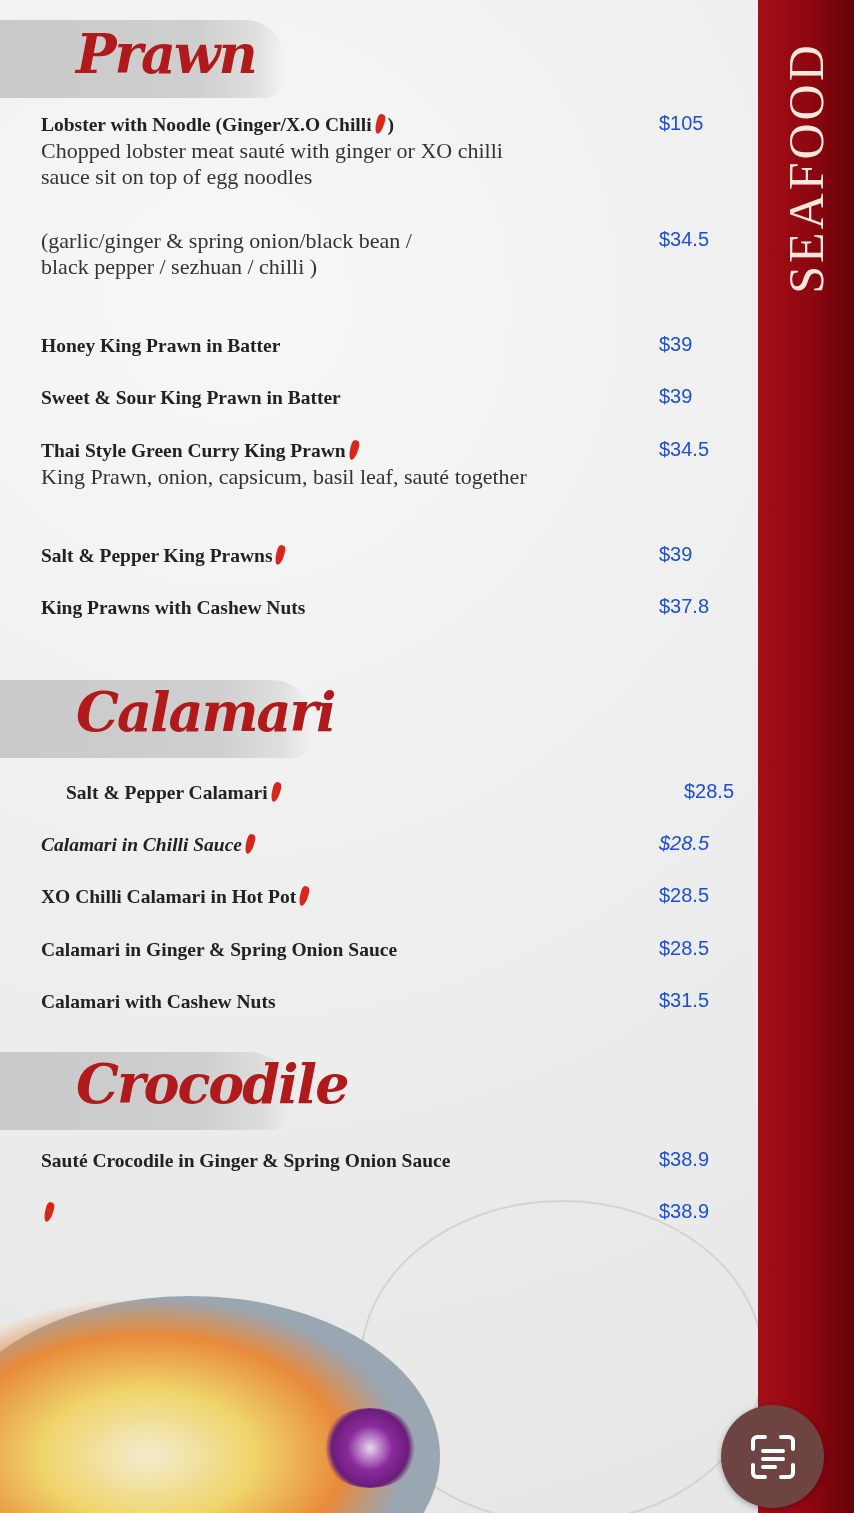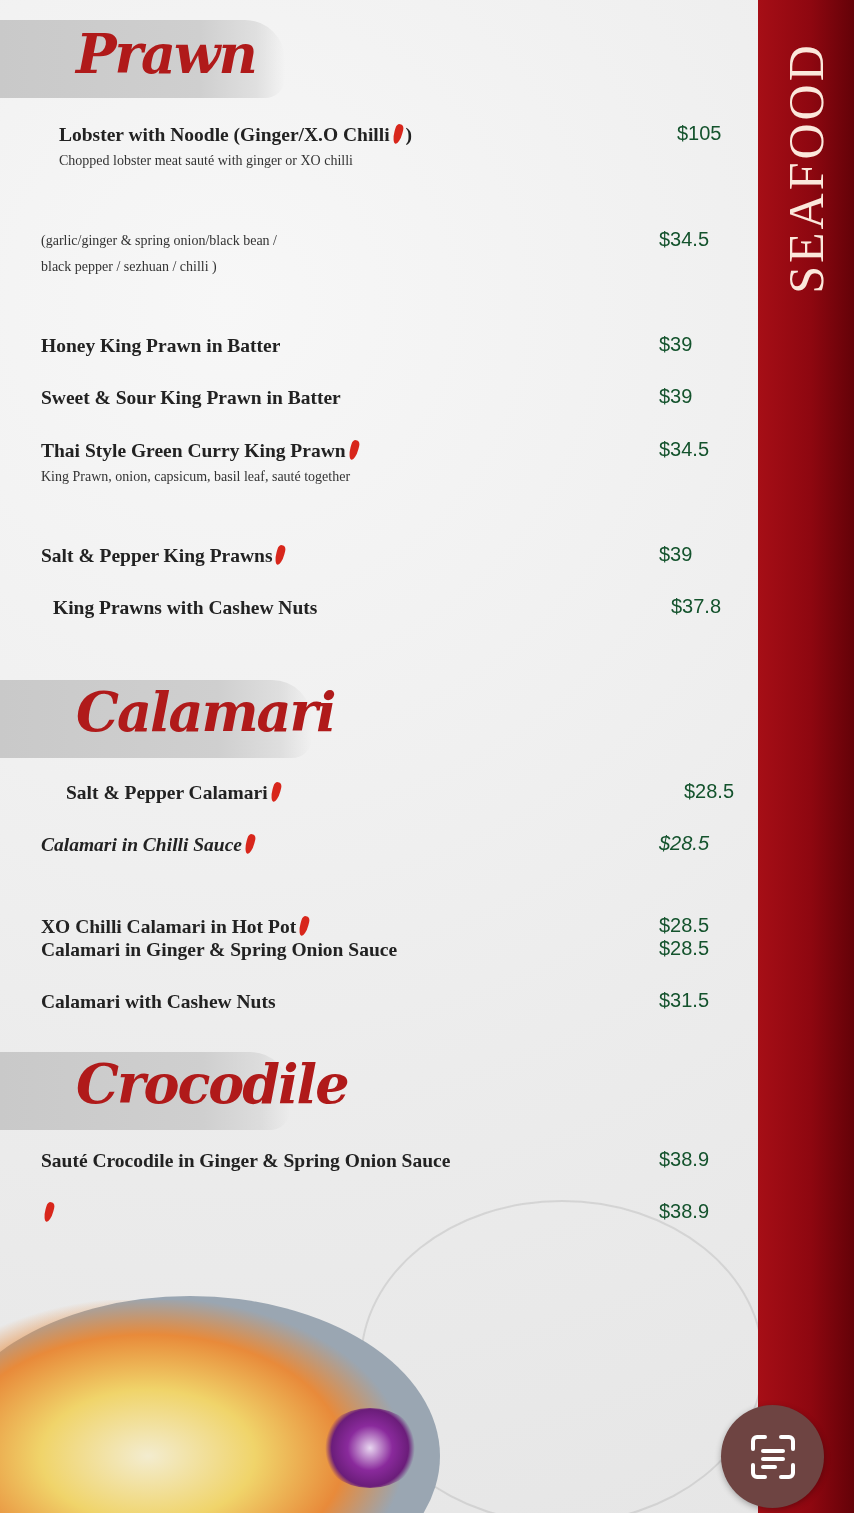--- a/index.html
+++ b/index.html
@@ -4,43 +4,44 @@
 <style>
 html,body{margin:0;padding:0;}
 body{width:854px;height:1513px;overflow:hidden;position:relative;background:#efefef;font-family:"DejaVu Serif","Liberation Serif",serif;}
 .paper{position:absolute;left:0;top:0;width:758px;height:1513px;background:radial-gradient(circle at 30% 20%,#f7f7f7 0%,#ececec 60%,#e6e6e6 100%);}
 .band{position:absolute;left:758px;top:0;width:96px;height:1513px;background:linear-gradient(90deg,#a60e16 0%,#8e0710 55%,#640208 100%);}
 .band-title{position:absolute;left:806px;top:168px;transform:translate(-50%,-50%) rotate(-90deg);color:#fbe8dc;font-family:"Liberation Serif",serif;font-size:50px;letter-spacing:3px;white-space:nowrap;}
 .brush{position:absolute;left:0;height:78px;background:linear-gradient(90deg,#c9c9c9 0%,#cfcfcf 70%,rgba(210,210,210,0.6) 90%,rgba(220,220,220,0) 100%);border-radius:0 40px 20px 0;}
 .heading{position:absolute;left:36px;color:#b01a1a;font-family:"DejaVu Serif",serif;font-style:italic;font-weight:bold;font-size:54px;letter-spacing:-2px;margin-left:40px;}
 .item{position:absolute;left:41px;width:700px;}
 .name{font-weight:bold;font-size:19.5px;color:#222;line-height:26px;font-family:"Liberation Serif",serif;}
-.desc{font-size:14px;color:#333;line-height:26px;font-family:"Liberation Serif",serif;}
-.price{position:absolute;left:618px;top:0;font-family:"Liberation Sans",sans-serif;font-size:20px;color:#14532d;}
+.desc{font-size:22px;color:#333;line-height:26px;font-family:"Liberation Serif",serif;}
+.price{position:absolute;left:618px;top:0;font-family:"Liberation Sans",sans-serif;font-size:20px;color:#1d4ed8;}
 .chili{display:inline-block;width:8px;height:20px;background:#d8261b;border-radius:50% 50% 60% 60%/30% 30% 70% 70%;transform:rotate(15deg);margin:0 4px;vertical-align:-3px;}
 .plate{position:absolute;left:-60px;top:1296px;width:500px;height:320px;border-radius:50%;background:#9aa6b2;}
 .food{position:absolute;left:-20px;top:1300px;width:420px;height:260px;background:radial-gradient(ellipse at 40% 60%,#f3eccf 0%,#f0d46a 30%,#e88a3a 55%,rgba(220,120,60,0) 72%);}
 .orchid{position:absolute;left:320px;top:1408px;width:100px;height:80px;border-radius:50%;background:radial-gradient(circle,#e8d6f0 0%,#8a2a9c 35%,#6b1d7a 60%,rgba(0,0,0,0) 70%);}
 .flower{position:absolute;left:360px;top:1200px;width:400px;height:320px;border:2px solid rgba(180,180,180,0.4);border-radius:50%;}
 .fab{position:absolute;left:721px;top:1405px;width:103px;height:103px;border-radius:50%;background:#6e4442;display:flex;align-items:center;justify-content:center;box-shadow:0 2px 6px rgba(0,0,0,0.3);cursor:pointer;}
 </style>
 </head>
 <body>
 
 <div class="paper"></div>
 <div class="flower"></div>
 <div class="band"></div>
 <div class="band-title">SEAFOOD</div>
 
 <div class="brush" style="top:20px;width:285px;"></div>
 <div class="heading" style="top:22px;">Prawn</div>
 
-<div class="item" style="top:122px;margin-left:18px;">
+<div class="item" style="top:112px;">
   <div class="name"><span>Lobster with Noodle (Ginger/X.O Chilli</span><span class="chili"></span><span>)</span></div>
   <div class="desc">Chopped lobster meat sauté with ginger or XO chilli</div>
+  <div class="desc">sauce sit on top of egg noodles</div>
   <div class="price">$105</div>
 </div>
 <div class="item" style="top:228px;">
   <div class="desc">(garlic/ginger &amp; spring onion/black bean /</div>
   <div class="desc">black pepper / sezhuan / chilli )</div>
   <div class="price">$34.5</div>
 </div>
 <div class="item" style="top:333px;">
   <div class="name">Honey King Prawn in Batter</div>
   <div class="price">$39</div>
@@ -51,37 +52,37 @@
 </div>
 <div class="item" style="top:438px;">
   <div class="name"><span>Thai Style Green Curry King Prawn</span><span class="chili"></span></div>
   <div class="desc">King Prawn, onion, capsicum, basil leaf, sauté together</div>
   <div class="price">$34.5</div>
 </div>
 <div class="item" style="top:543px;">
   <div class="name"><span>Salt &amp; Pepper King Prawns</span><span class="chili"></span></div>
   <div class="price">$39</div>
 </div>
-<div class="item" style="top:595px;margin-left:12px;">
+<div class="item" style="top:595px;">
   <div class="name">King Prawns with Cashew Nuts</div>
   <div class="price">$37.8</div>
 </div>
 
 <div class="brush" style="top:680px;width:312px;"></div>
 <div class="heading" style="top:680px;">Calamari</div>
 
 <div class="item" style="top:780px;margin-left:25px;">
   <div class="name"><span>Salt &amp; Pepper Calamari</span><span class="chili"></span></div>
   <div class="price">$28.5</div>
 </div>
 <div class="item" style="top:832px;font-style:italic;">
   <div class="name"><span>Calamari in Chilli Sauce</span><span class="chili"></span></div>
   <div class="price">$28.5</div>
 </div>
-<div class="item" style="top:884px;margin-top:30px;">
+<div class="item" style="top:884px;">
   <div class="name"><span>XO Chilli Calamari in Hot Pot</span><span class="chili"></span></div>
   <div class="price">$28.5</div>
 </div>
 <div class="item" style="top:937px;">
   <div class="name">Calamari in Ginger &amp; Spring Onion Sauce</div>
   <div class="price">$28.5</div>
 </div>
 <div class="item" style="top:989px;">
   <div class="name">Calamari with Cashew Nuts</div>
   <div class="price">$31.5</div>

